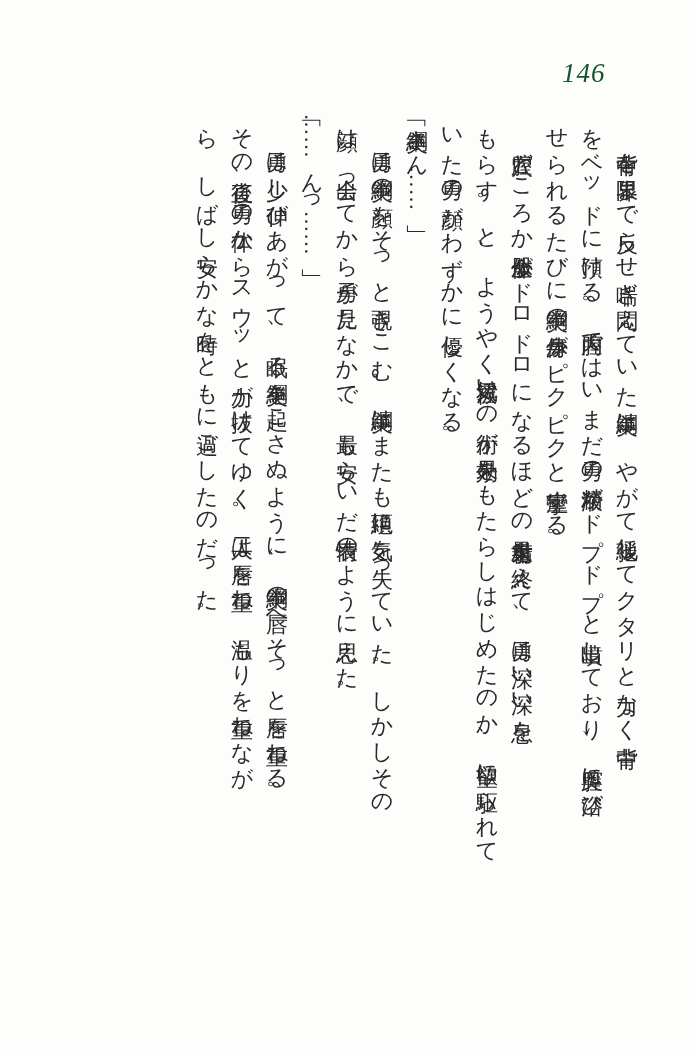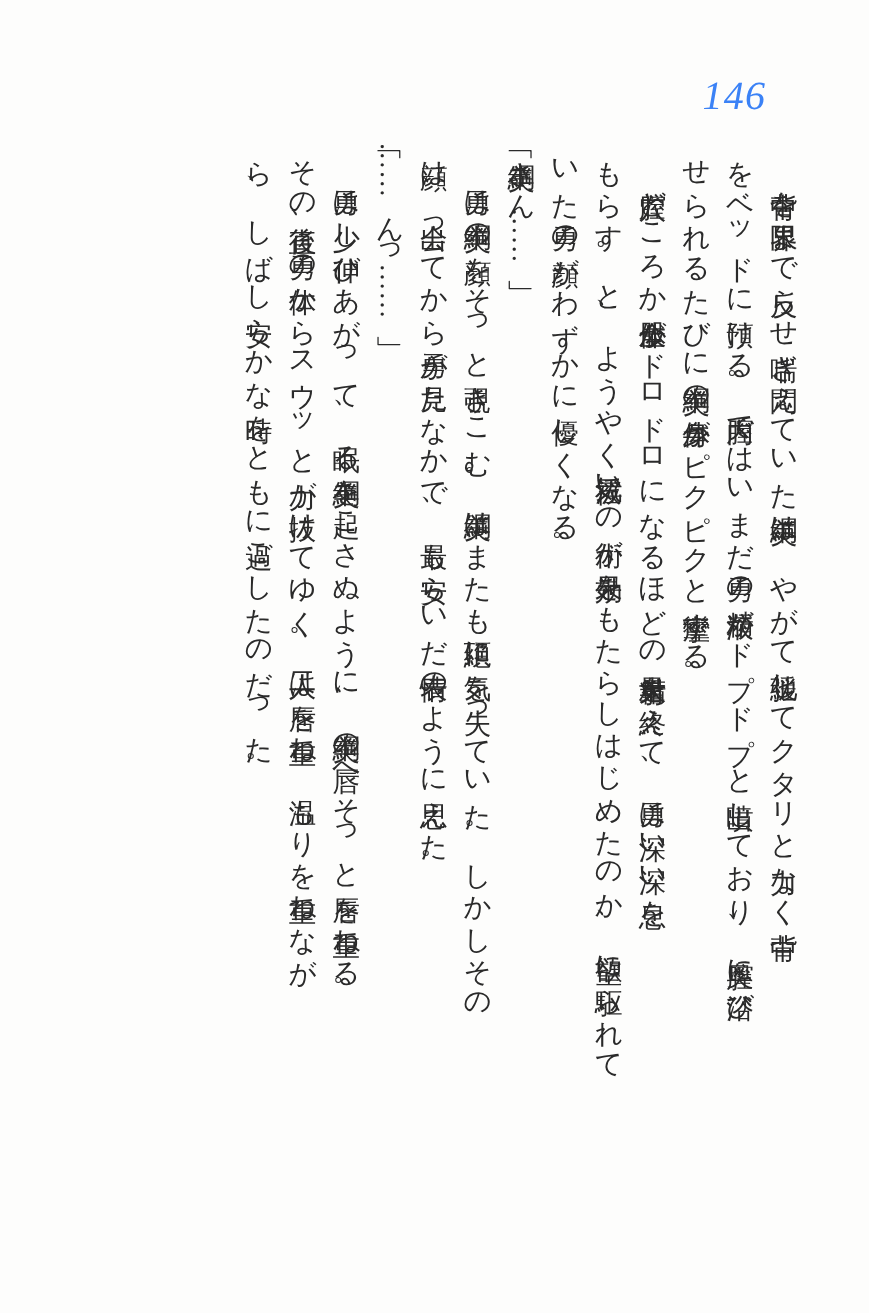--- a/index.html
+++ b/index.html
@@ -11,23 +11,23 @@
     width: 695px;
     height: 1050px;
     background: #fdfdfc;
     overflow: hidden;
     font-family: "Liberation Serif", "DejaVu Serif", serif;
   }
   .page-number {
     position: absolute;
     top: 58px;
     left: 562px;
-    font-size: 32px;
+    font-size: 27px;
     font-style: italic;
-    color: #3b82f6;
+    color: #14532d;
     letter-spacing: 1px;
   }
   .text-block {
     position: absolute;
     top: 113px;
     left: 190px;
     width: 455px;
     height: 910px;
     writing-mode: vertical-rl;
     text-orientation: mixed;

